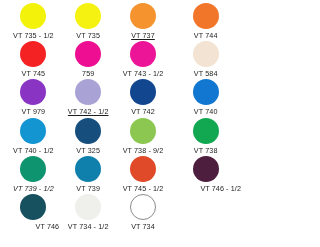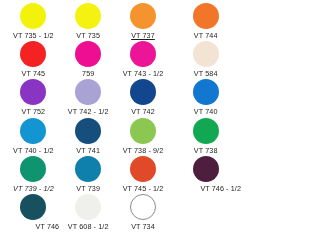--- a/index.html
+++ b/index.html
@@ -106,27 +106,27 @@
     <div class="swatch-cell">
       <div class="swatch-dot-wrap">
         <span class="swatch-dot" style="background: rgb(242, 227, 210);"></span>
       </div>
       <div class="swatch-label" style="color: rgb(29, 29, 27);">VT 584</div>
     </div>
     <div class="swatch-cell">
       <div class="swatch-dot-wrap">
         <span class="swatch-dot" style="background: rgb(138, 52, 196);"></span>
       </div>
-      <div class="swatch-label" style="color: rgb(29, 29, 27);">VT 752</div>
+      <div class="swatch-label" style="color: rgb(29, 29, 27);">VT 979</div>
     </div>
     <div class="swatch-cell">
       <div class="swatch-dot-wrap">
         <span class="swatch-dot" style="background: rgb(168, 163, 212);"></span>
       </div>
-      <div class="swatch-label" style="color: rgb(29, 29, 27);">VT 742 - 1/2</div>
+      <div class="swatch-label" style="color: rgb(29, 29, 27); text-decoration: underline;">VT 742 - 1/2</div>
     </div>
     <div class="swatch-cell">
       <div class="swatch-dot-wrap">
         <span class="swatch-dot" style="background: rgb(18, 71, 143);"></span>
       </div>
       <div class="swatch-label" style="color: rgb(29, 29, 27);">VT 742</div>
     </div>
     <div class="swatch-cell">
       <div class="swatch-dot-wrap">
         <span class="swatch-dot" style="background: rgb(18, 119, 209);"></span>
@@ -136,21 +136,21 @@
     <div class="swatch-cell">
       <div class="swatch-dot-wrap">
         <span class="swatch-dot" style="background: rgb(18, 149, 209);"></span>
       </div>
       <div class="swatch-label" style="color: rgb(29, 29, 27);">VT 740 - 1/2</div>
     </div>
     <div class="swatch-cell">
       <div class="swatch-dot-wrap">
         <span class="swatch-dot" style="background: rgb(22, 78, 125);"></span>
       </div>
-      <div class="swatch-label" style="color: rgb(29, 29, 27);">VT 741</div>
+      <div class="swatch-label" style="color: rgb(29, 29, 27);">VT 325</div>
     </div>
     <div class="swatch-cell">
       <div class="swatch-dot-wrap">
         <span class="swatch-dot" style="background: rgb(140, 199, 81);"></span>
       </div>
       <div class="swatch-label" style="color: rgb(29, 29, 27);">VT 738 - 9/2</div>
     </div>
     <div class="swatch-cell">
       <div class="swatch-dot-wrap">
         <span class="swatch-dot" style="background: rgb(18, 168, 82);"></span>
@@ -184,21 +184,21 @@
     <div class="swatch-cell">
       <div class="swatch-dot-wrap">
         <span class="swatch-dot" style="background: rgb(23, 80, 94);"></span>
       </div>
       <div class="swatch-label" style="color: rgb(29, 29, 27); padding-left: 28px;">VT 746</div>
     </div>
     <div class="swatch-cell">
       <div class="swatch-dot-wrap">
         <span class="swatch-dot" style="background: rgb(239, 239, 235);"></span>
       </div>
-      <div class="swatch-label" style="color: rgb(29, 29, 27);">VT 608 - 1/2</div>
+      <div class="swatch-label" style="color: rgb(29, 29, 27);">VT 734 - 1/2</div>
     </div>
     <div class="swatch-cell">
       <div class="swatch-dot-wrap">
         <span class="swatch-dot" style="background: rgb(255, 255, 255); box-sizing: border-box; border: 1px solid rgb(140, 140, 140);"></span>
       </div>
       <div class="swatch-label" style="color: rgb(29, 29, 27);">VT 734</div>
     </div>
   </div>
 
 </body></html>

